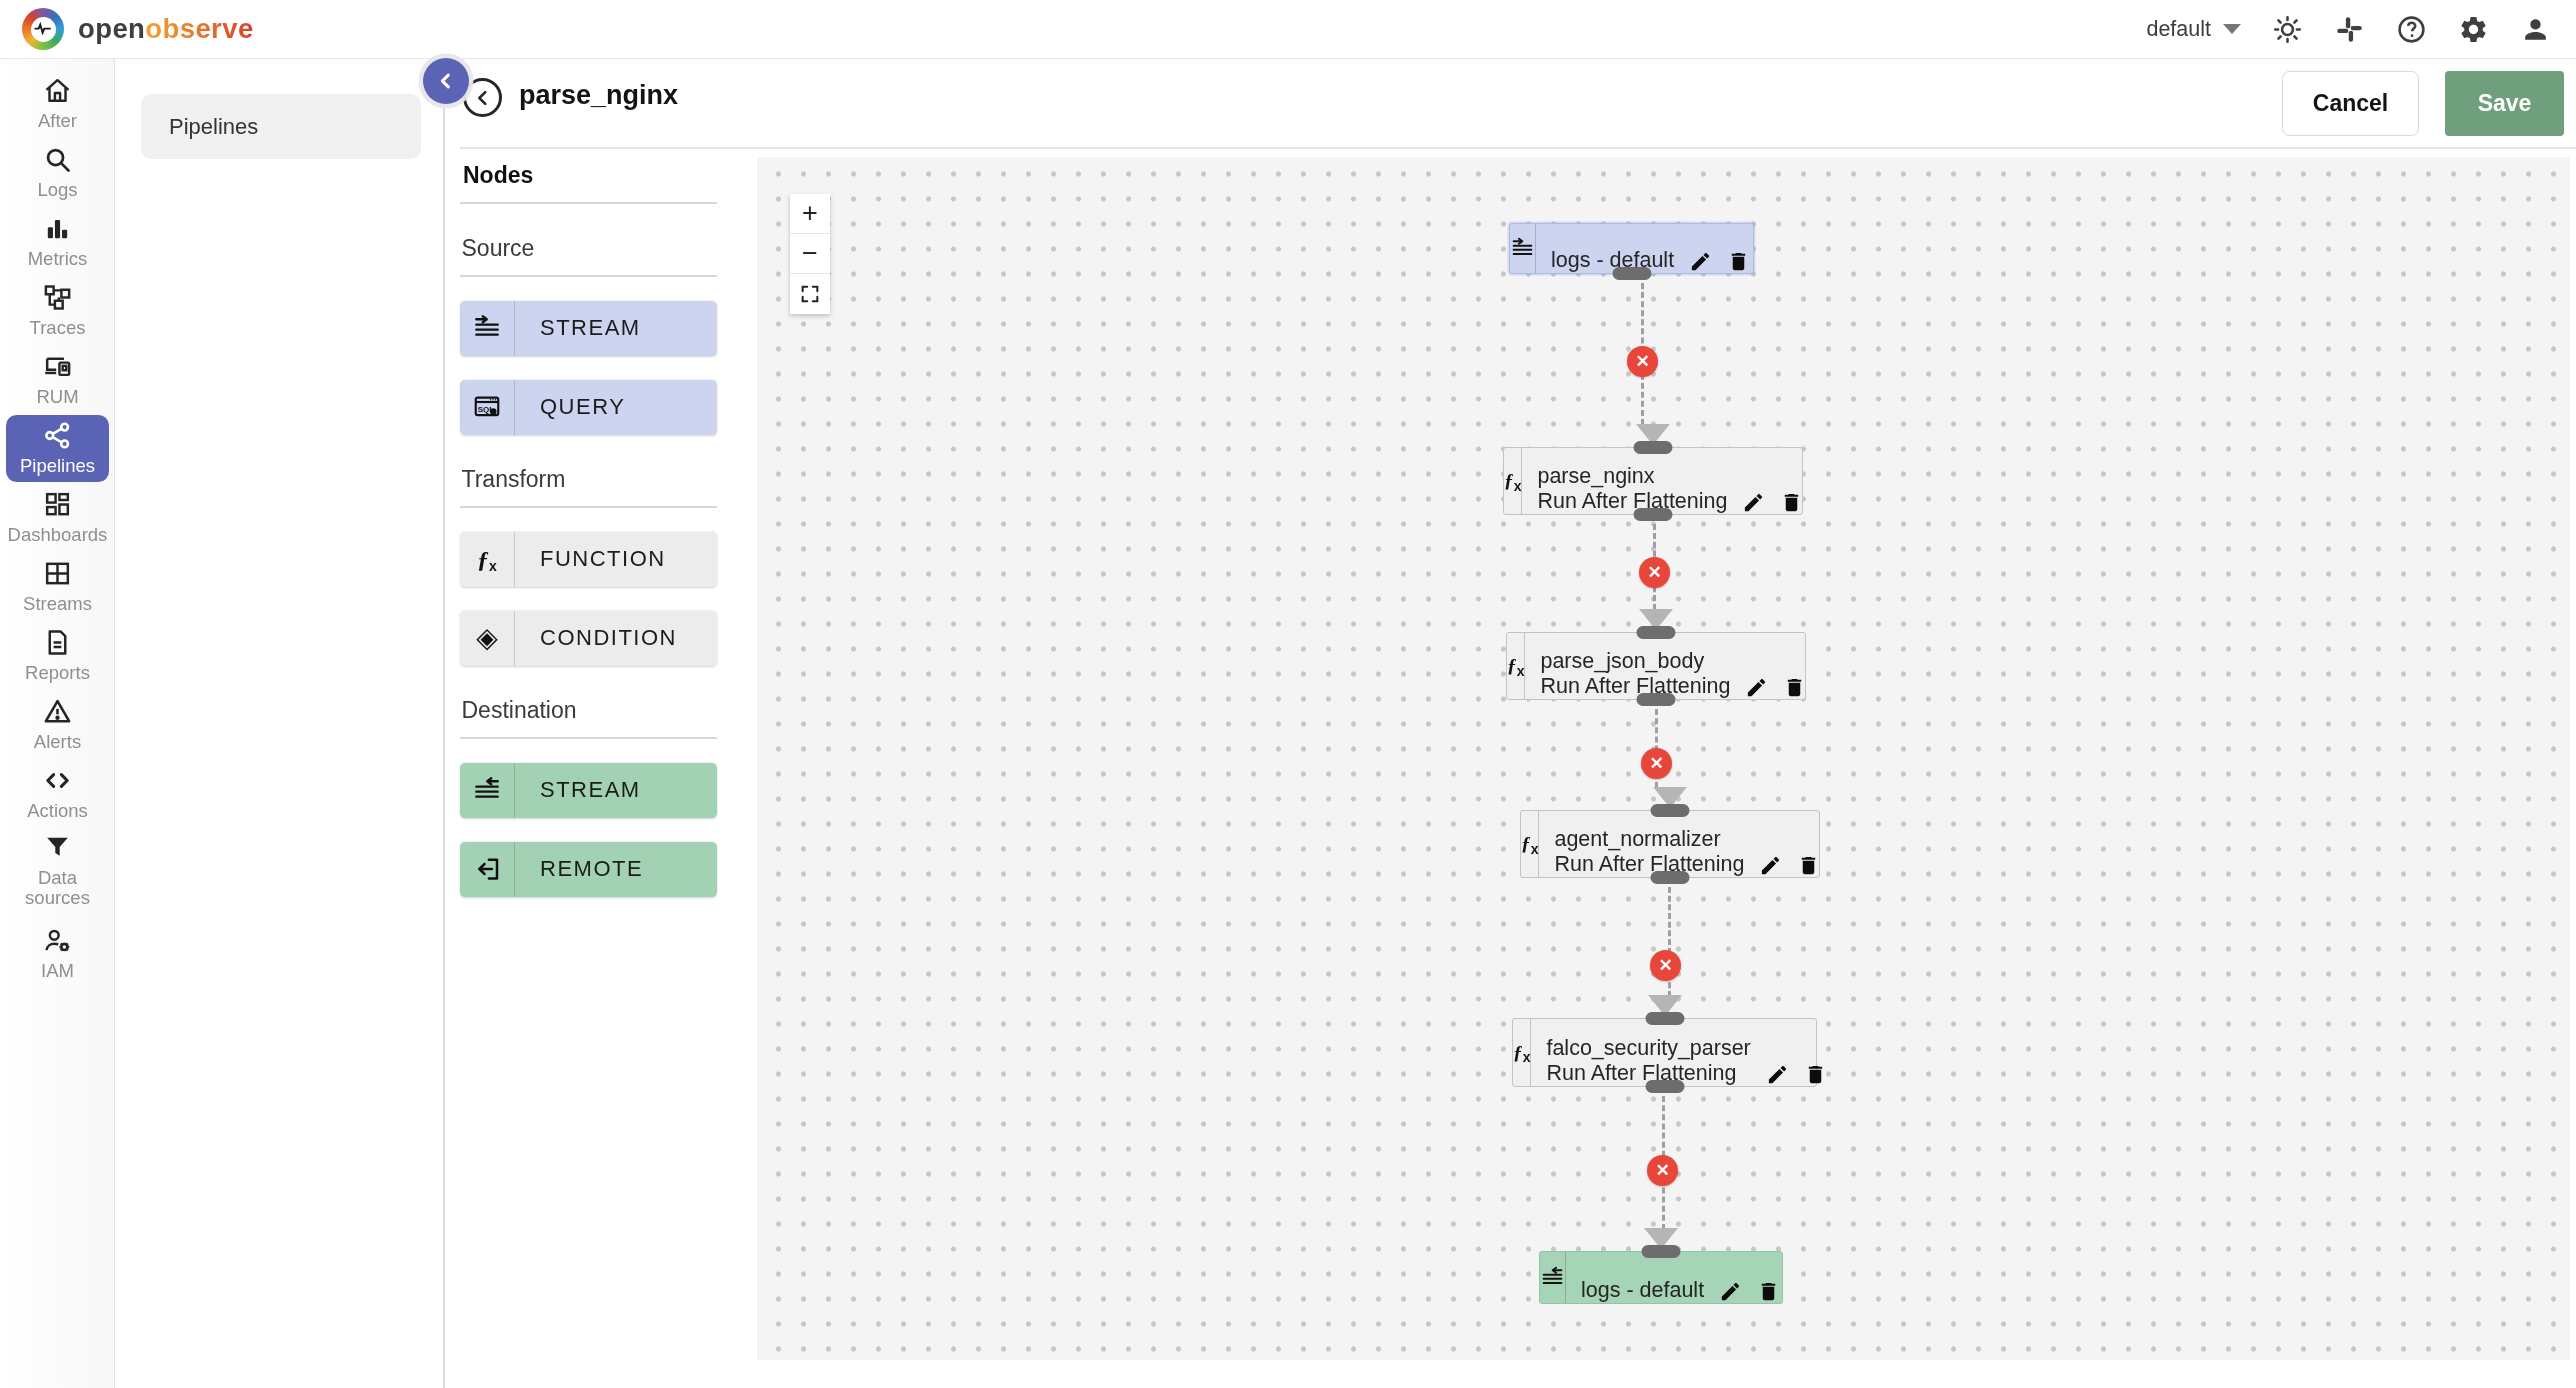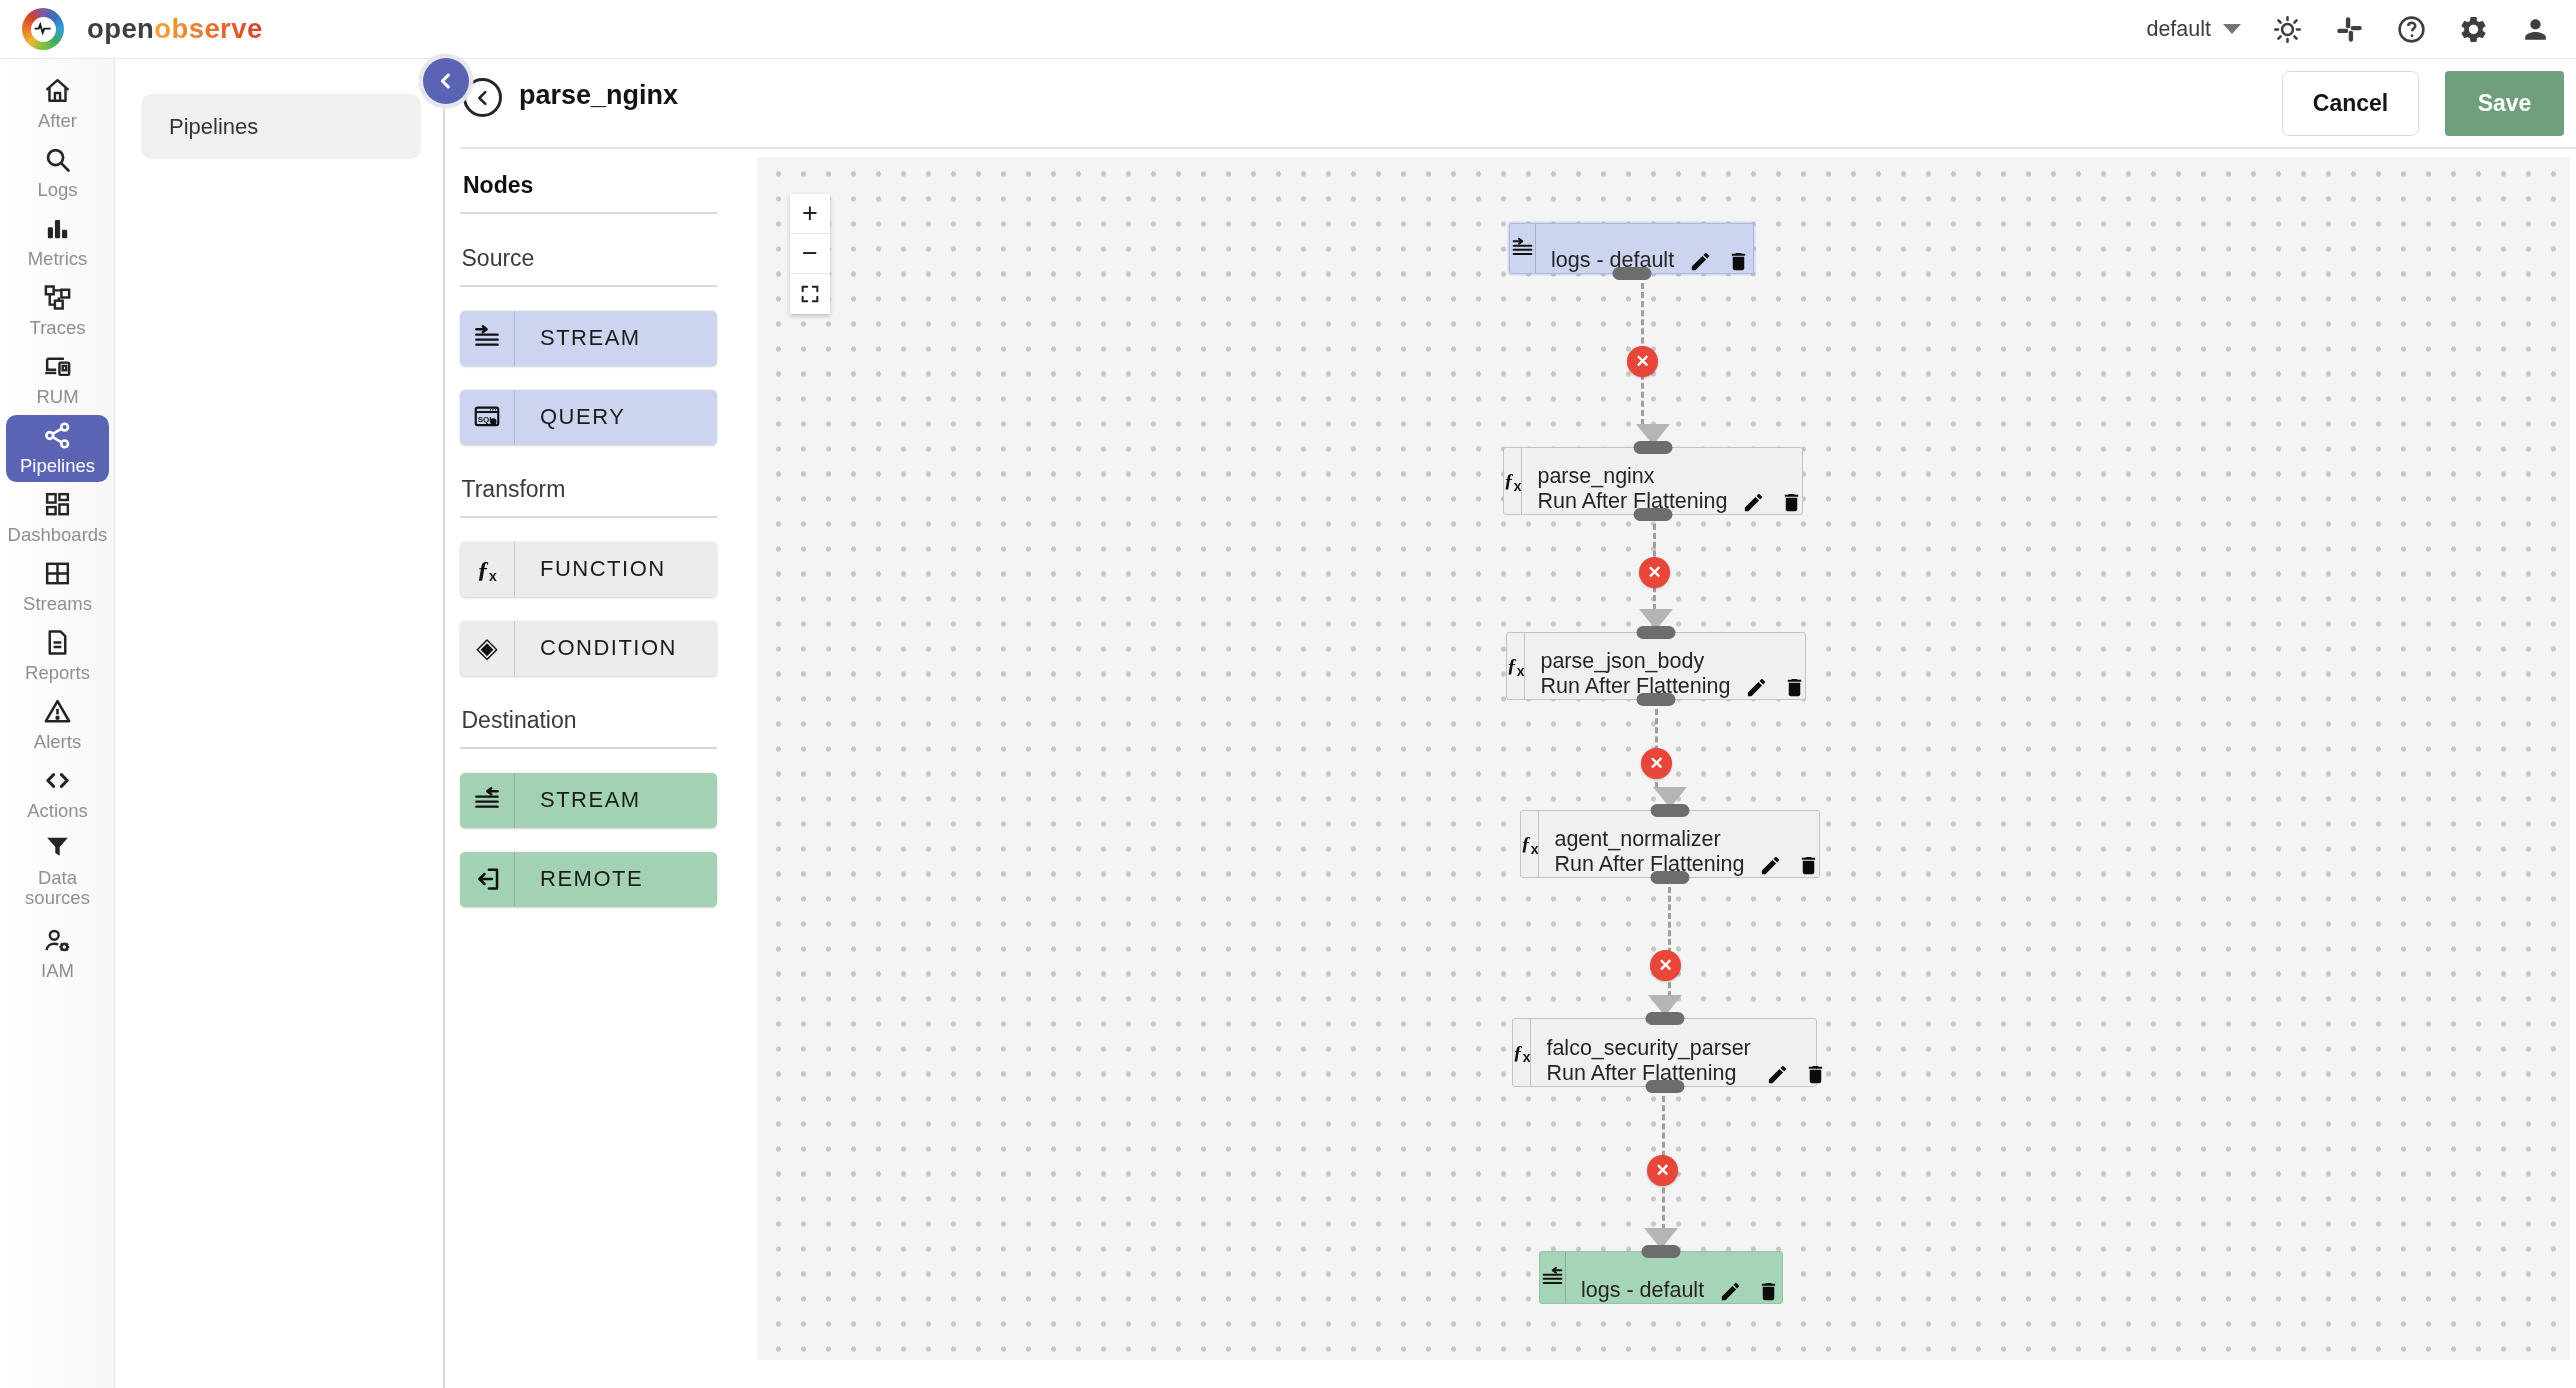--- a/index.html
+++ b/index.html
@@ -3,21 +3,21 @@
 <meta charset="utf-8">
 <style>
   * { margin:0; padding:0; box-sizing:border-box; }
   html,body { background:#fff; }
   body { font-family:"Liberation Sans", sans-serif; color:#222; }
   #app { position:relative; width:2576px; height:1389px; background:#fff; overflow:hidden; }
 
   
   .topbar { position:absolute; left:0; top:0; width:2576px; height:59px; background:#fff;
             border-bottom:1.5px solid #e7e7e7; display:flex; align-items:center; z-index:30; }
-  .logo { display:flex; align-items:center; gap:23px; margin-left:22px; }
+  .logo { display:flex; align-items:center; gap:14px; margin-left:22px; }
   .logo-ring { width:42px; height:42px; border-radius:50%;
                background:conic-gradient(#7e57a5,#3a6fb8,#2e9fd4,#3faa5c,#7ec243,#f2b233,#e8762e,#d5402e,#7e57a5);
                display:flex; align-items:center; justify-content:center; }
   .logo-ring-in { width:25px; height:25px; border-radius:50%; background:#fff; display:flex; align-items:center; justify-content:center; }
   .logo-text { font-size:27.5px; font-weight:700; letter-spacing:0.4px; }
   .logo-open { color:#3f3f3f; }
   .logo-observe { background:linear-gradient(90deg,#f2a431,#e8762e,#d5402e);
                   -webkit-background-clip:text; background-clip:text; color:transparent; }
   .topbar-right { margin-left:auto; display:flex; align-items:center; gap:31px; margin-right:25px; }
   .org-select { display:flex; align-items:center; gap:12px; font-size:21.5px; color:#3c3c3c; cursor:pointer; }
@@ -57,21 +57,21 @@
   .btn-cancel { position:absolute; right:157px; top:12px; width:137px; height:65px; background:#fff;
                 border:1.5px solid #d9d9d9; border-radius:7.4px; font-size:23px; font-weight:600; color:#141414;
                 display:flex; align-items:center; justify-content:center; cursor:pointer; }
   .btn-save { position:absolute; right:12px; top:12px; width:119px; height:65px; background:#6f9f7d;
               border:none; border-radius:4px; font-size:23px; font-weight:600; color:#fff;
               display:flex; align-items:center; justify-content:center; cursor:pointer; }
   .head-divider { position:absolute; left:460px; top:147px; width:2116px; height:1.5px; background:#e4e4e4; }
 
   
   .palette { position:absolute; left:460px; top:157px; width:257px; }
-  .pal-title { font-size:23px; font-weight:700; color:#101010; margin-top:15px; margin-left:3px; }
+  .pal-title { font-size:23px; font-weight:700; color:#101010; margin-top:5px; margin-left:3px; }
   .pal-rule { height:1.5px; background:#d8d8d8; margin-top:13.4px; }
   .pal-sec-title { font-size:23px; font-weight:400; color:#3a3a3a; margin-top:31px; margin-left:1.5px; }
   .pal-btn { height:55px; border-radius:5.2px; margin-top:24px; display:flex; align-items:center;
              box-shadow:0 0.7px 2.2px rgba(0,0,0,.18); cursor:grab; }
   .pal-btn .pb-icon { width:55px; height:100%; display:flex; align-items:center; justify-content:center;
                       border-right:1.5px solid rgba(0,0,0,.14); color:#111; }
   .pal-btn .pb-icon svg { width:30px; height:30px; }
   .pal-btn .pb-label { font-size:22px; letter-spacing:1.5px; color:#1c1c1c; padding-left:25px; }
   .pal-src { background:#ccd4f0; }
   .pal-fn  { background:#ececec; }

